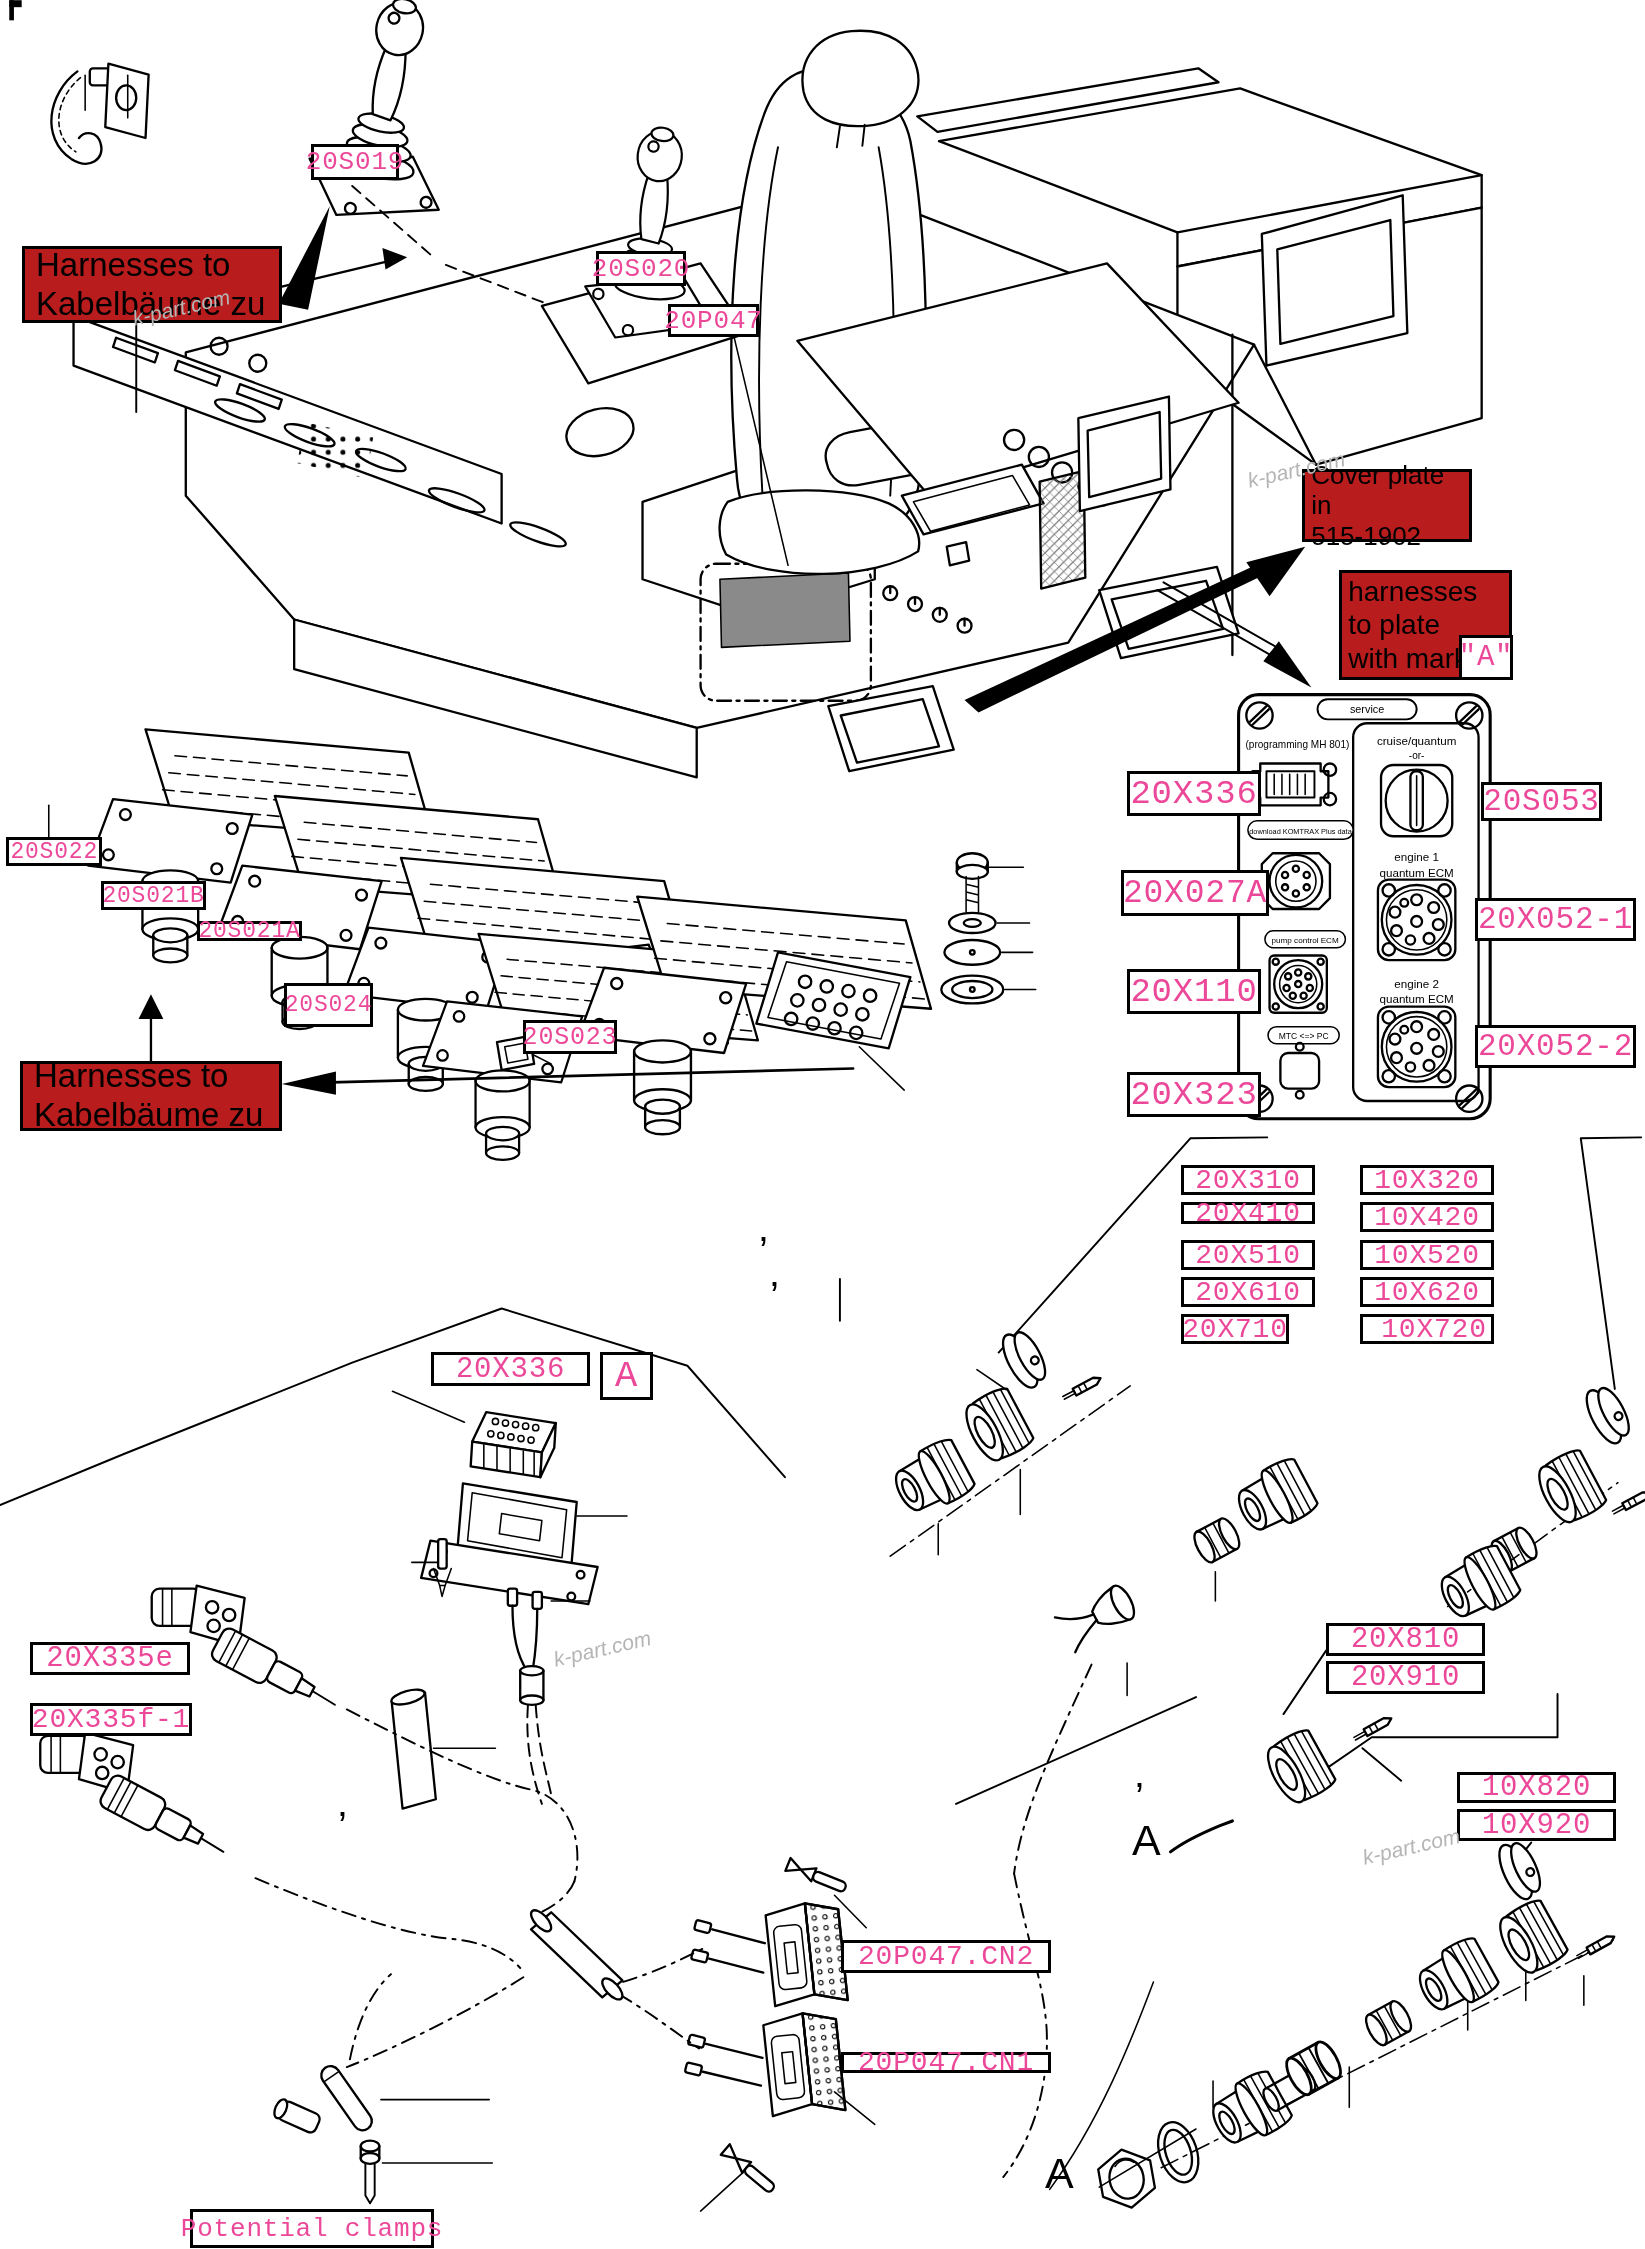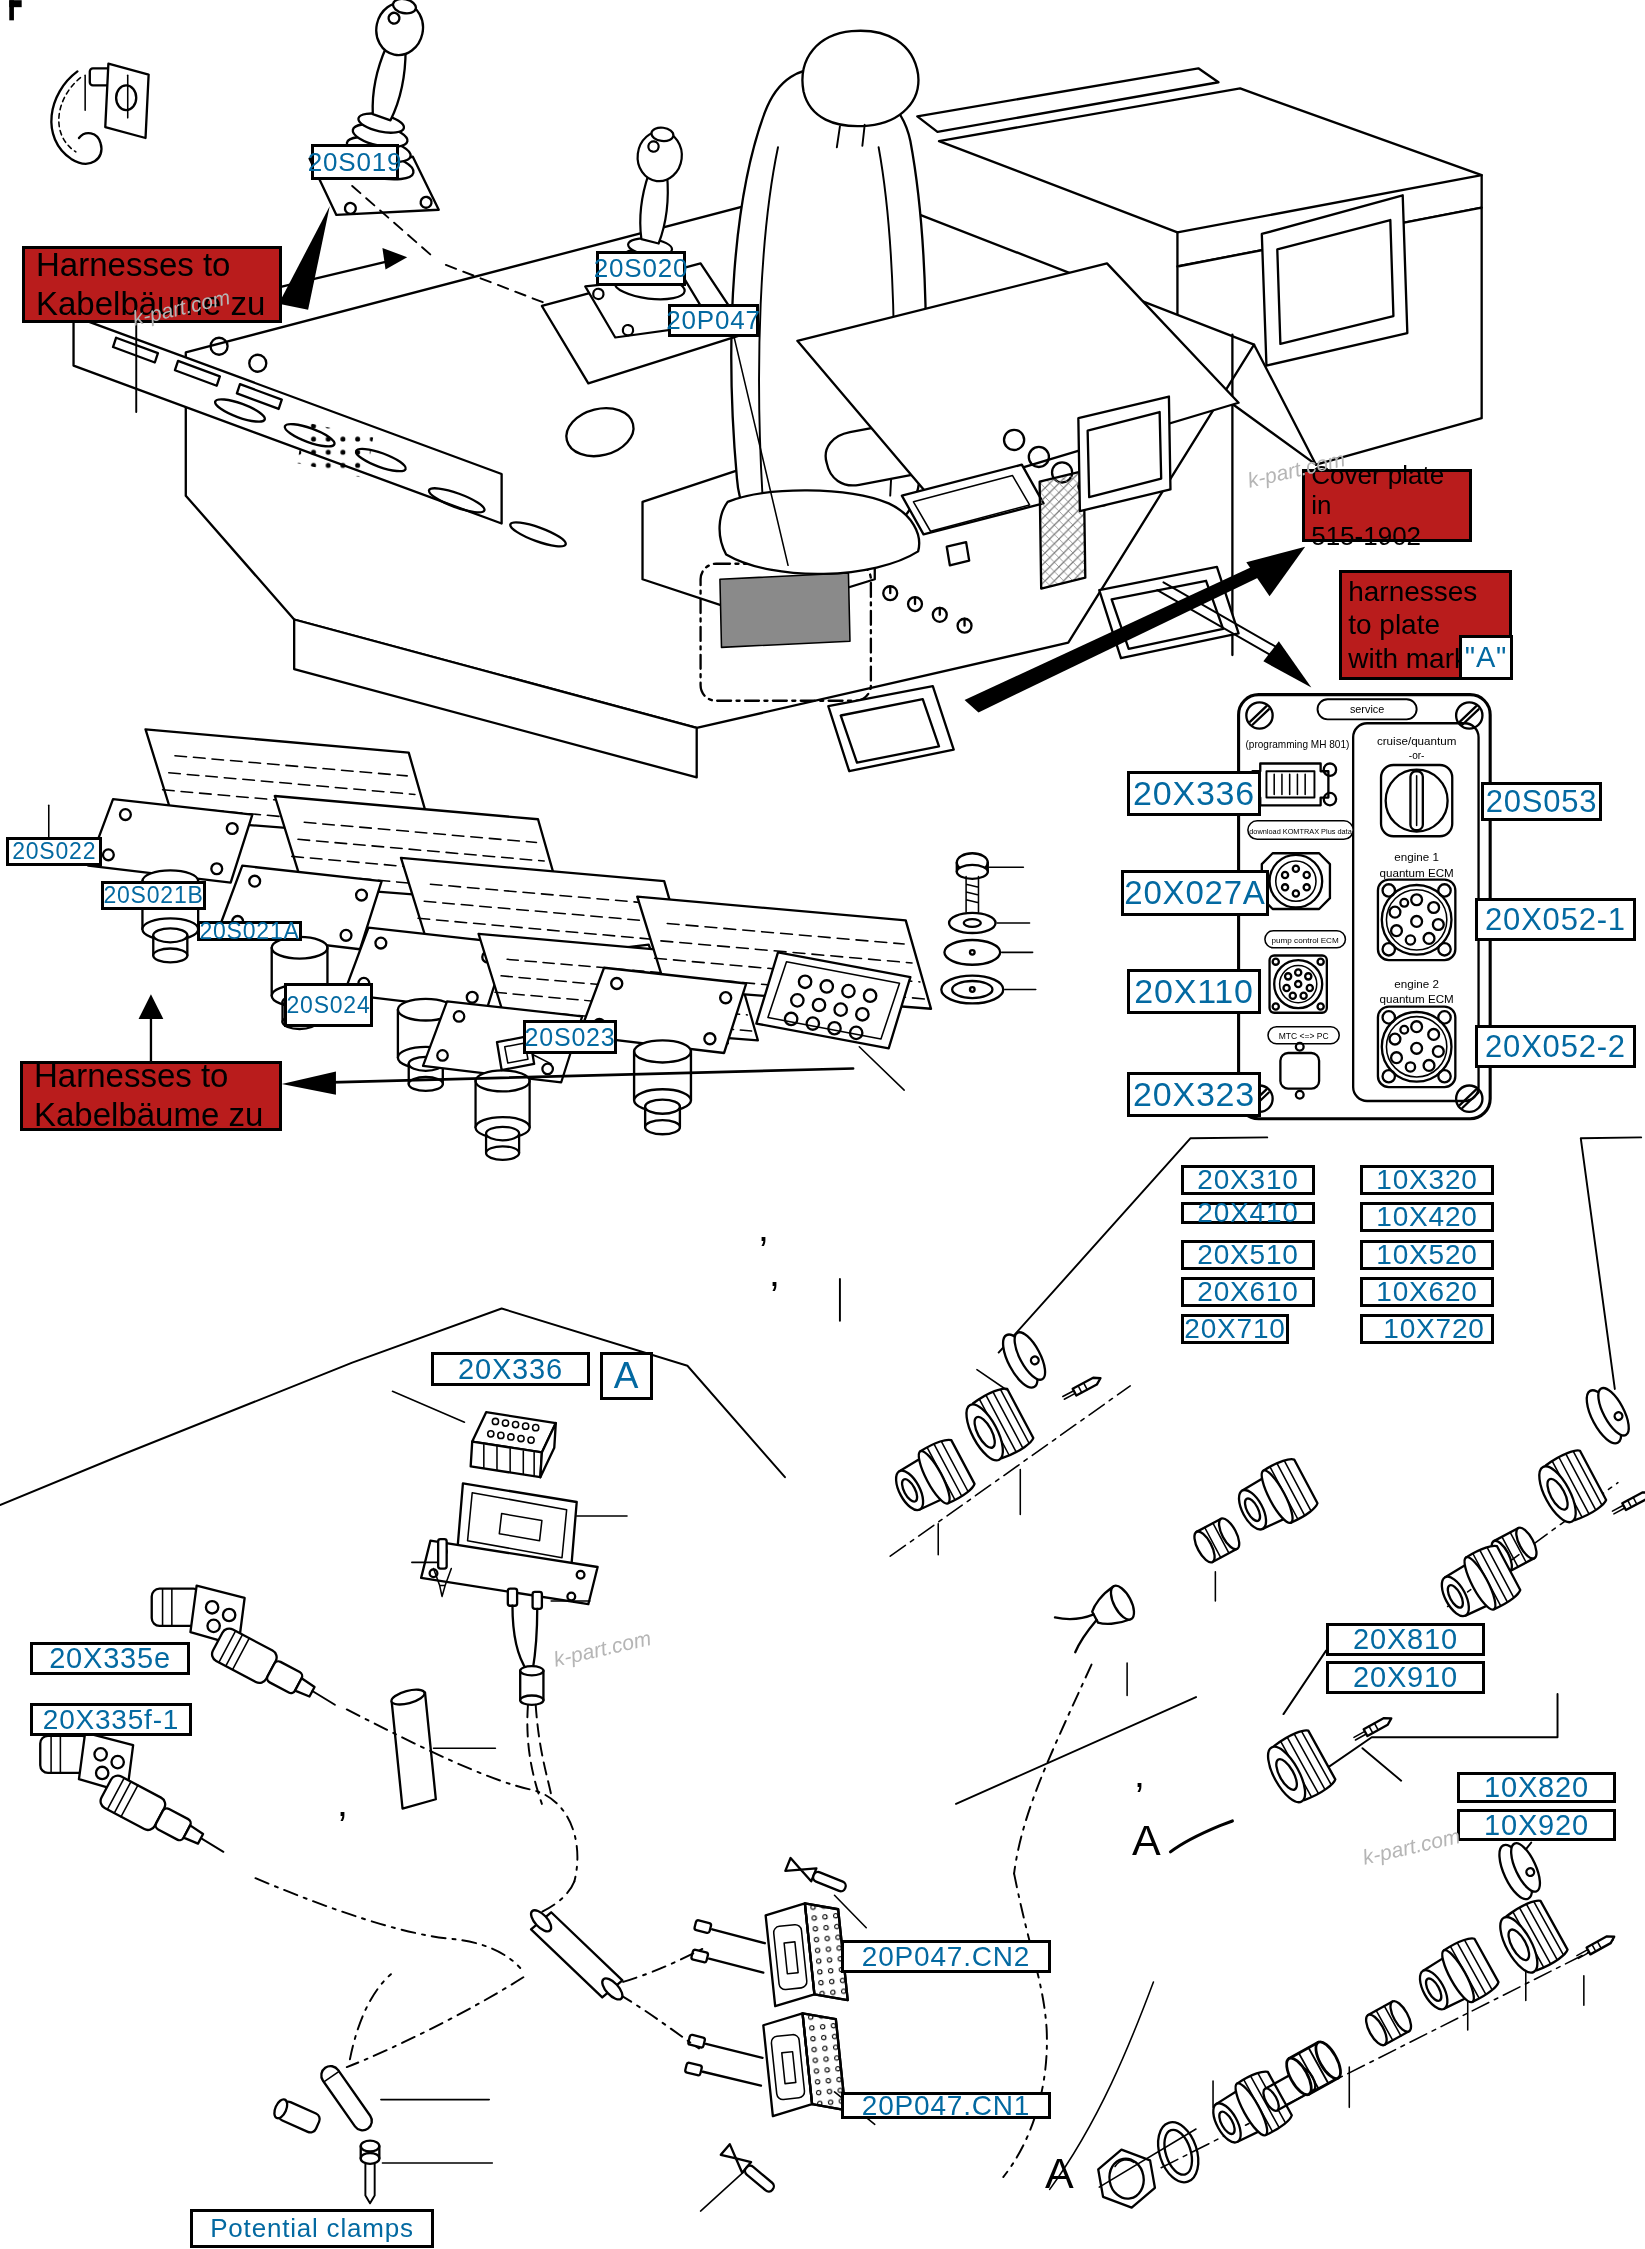--- a/index.html
+++ b/index.html
@@ -3,21 +3,21 @@
 <meta charset="utf-8">
 <style>
   html,body{margin:0;padding:0;background:#fff;}
   #stage{position:relative;width:1645px;height:2250px;background:#fff;overflow:hidden;
          font-family:"Liberation Sans",sans-serif;color:#000;}
   svg{position:absolute;left:0;top:0;stroke:#000;fill:none;stroke-width:3;
       stroke-linecap:round;stroke-linejoin:round;}
   .t{fill:#000;stroke:none;font-family:"Liberation Sans",sans-serif;text-anchor:middle;}
   .plabel{position:absolute;box-sizing:border-box;border:3.1px solid #000;background:#fff;
           display:flex;align-items:center;justify-content:center;white-space:nowrap;
-          z-index:10;color:#0369a1;letter-spacing:0.8px;}
+          z-index:10;color:#ec4899;letter-spacing:0.8px;font-family:Liberation Mono, monospace;}
   .nbox{position:absolute;box-sizing:border-box;border:3.1px solid #000;background:#b91c1c;
         z-index:10;color:#000;display:flex;flex-direction:column;justify-content:center;
         padding-left:11px;line-height:1.18;}
   .ann{position:absolute;z-index:9;color:#000;font-family:"Liberation Sans",sans-serif;}
   .wm{position:absolute;z-index:20;color:#b5b5b5;font-style:italic;font-size:21px;
       transform-origin:left center;white-space:nowrap;}
 </style>
 </head>
 <body>
 
@@ -633,21 +633,21 @@
       <div class="plabel" style="left: 1360px; top: 1240px; width: 134px; height: 30px; font-size: 28px;">10X520</div>
       <div class="plabel" style="left: 1360px; top: 1277px; width: 134px; height: 30px; font-size: 28px;">10X620</div>
       <div class="plabel" style="left: 1360px; top: 1314px; width: 134px; height: 30px; font-size: 28px; padding-left: 14px;">10X720</div>
       <div class="plabel" style="left: 1326px; top: 1623px; width: 159px; height: 33px; font-size: 29px;">20X810</div>
       <div class="plabel" style="left: 1326px; top: 1661px; width: 159px; height: 33px; font-size: 29px;">20X910</div>
       <div class="plabel" style="left: 1457px; top: 1772px; width: 159px; height: 31px; font-size: 29px;">10X820</div>
       <div class="plabel" style="left: 1457px; top: 1809px; width: 159px; height: 32px; font-size: 29px;">10X920</div>
       <div class="plabel" style="left: 30px; top: 1642px; width: 160px; height: 33px; font-size: 29px;">20X335e</div>
       <div class="plabel" style="left: 30px; top: 1703px; width: 162px; height: 33px; font-size: 28px;">20X335f-1</div>
       <div class="plabel" style="left: 841px; top: 1940px; width: 210px; height: 33px; font-size: 28px;">20P047.CN2</div>
-      <div class="plabel" style="left: 841px; top: 2052px; width: 210px; height: 27px; font-size: 28px; margin-top: 40px;">20P047.CN1</div>
+      <div class="plabel" style="left: 841px; top: 2052px; width: 210px; height: 21px; font-size: 28px;">20P047.CN1</div>
       <div class="plabel" style="left: 190px; top: 2209px; width: 244px; height: 39px; font-size: 26px;">Potential clamps</div>
       <div class="plabel" style="left: 1459px; top: 635px; width: 54px; height: 45px; font-size: 29px;">"A"</div>
     </div>
 <div id="anns">
       <div class="ann" style="left: 1132px; top: 1816px; font-size: 43px;">A</div>
       <div class="ann" style="left: 1045px; top: 2149px; font-size: 43px;">A</div>
       <div class="ann" style="left: 759px; top: 1229px; font-size: 40px;">’</div>
       <div class="ann" style="left: 770px; top: 1274px; font-size: 40px;">’</div>
       <div class="ann" style="left: 338px; top: 1804px; font-size: 40px;">’</div>
       <div class="ann" style="left: 1135px; top: 1775px; font-size: 40px;">’</div>

